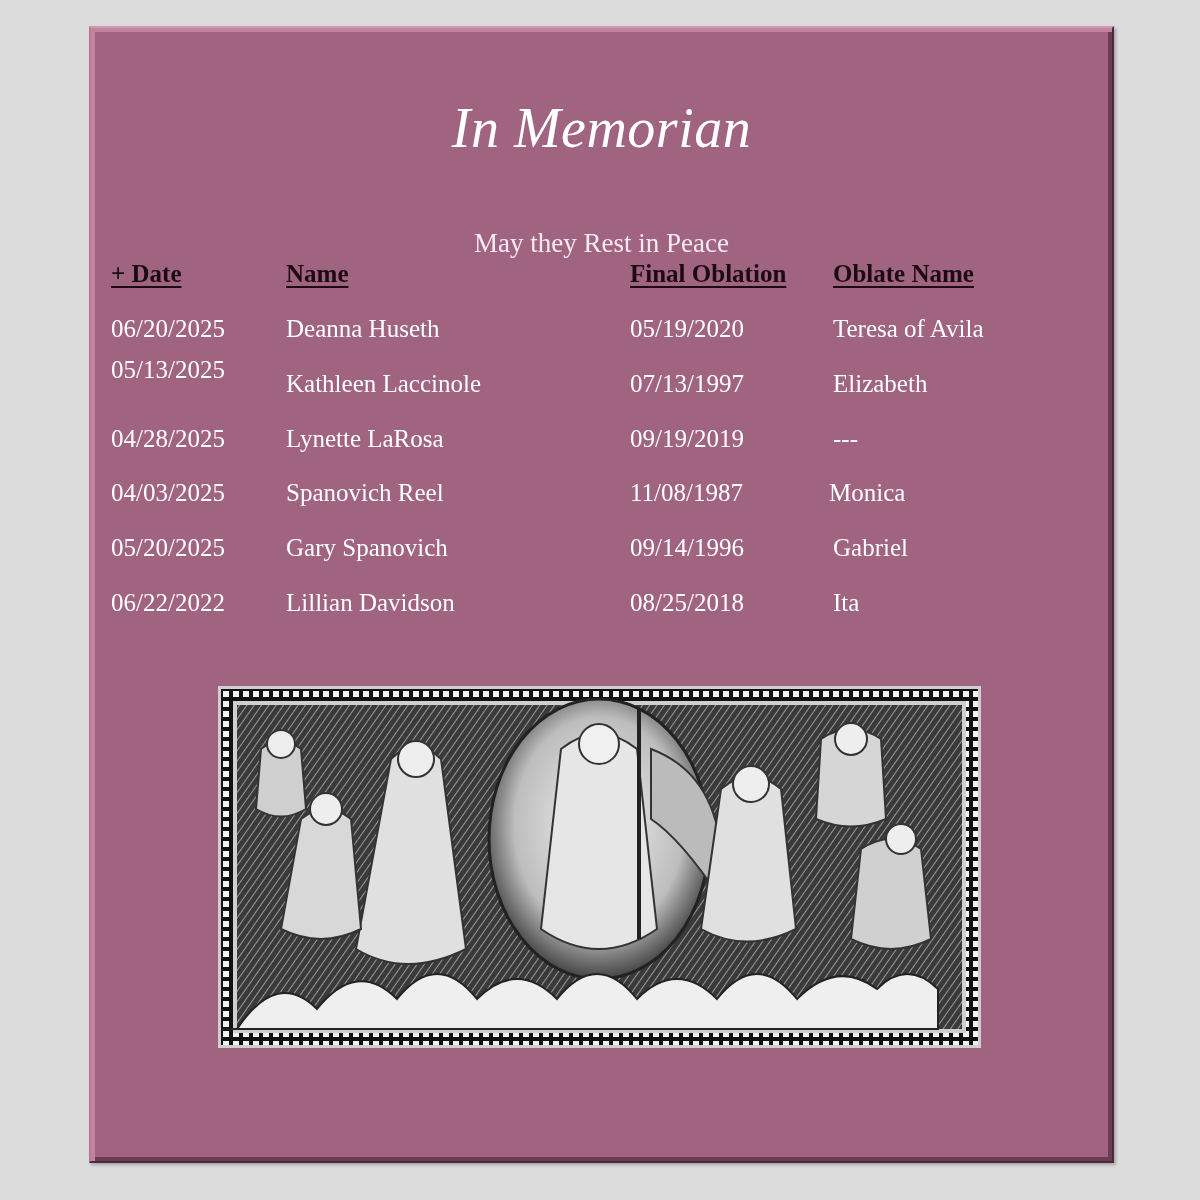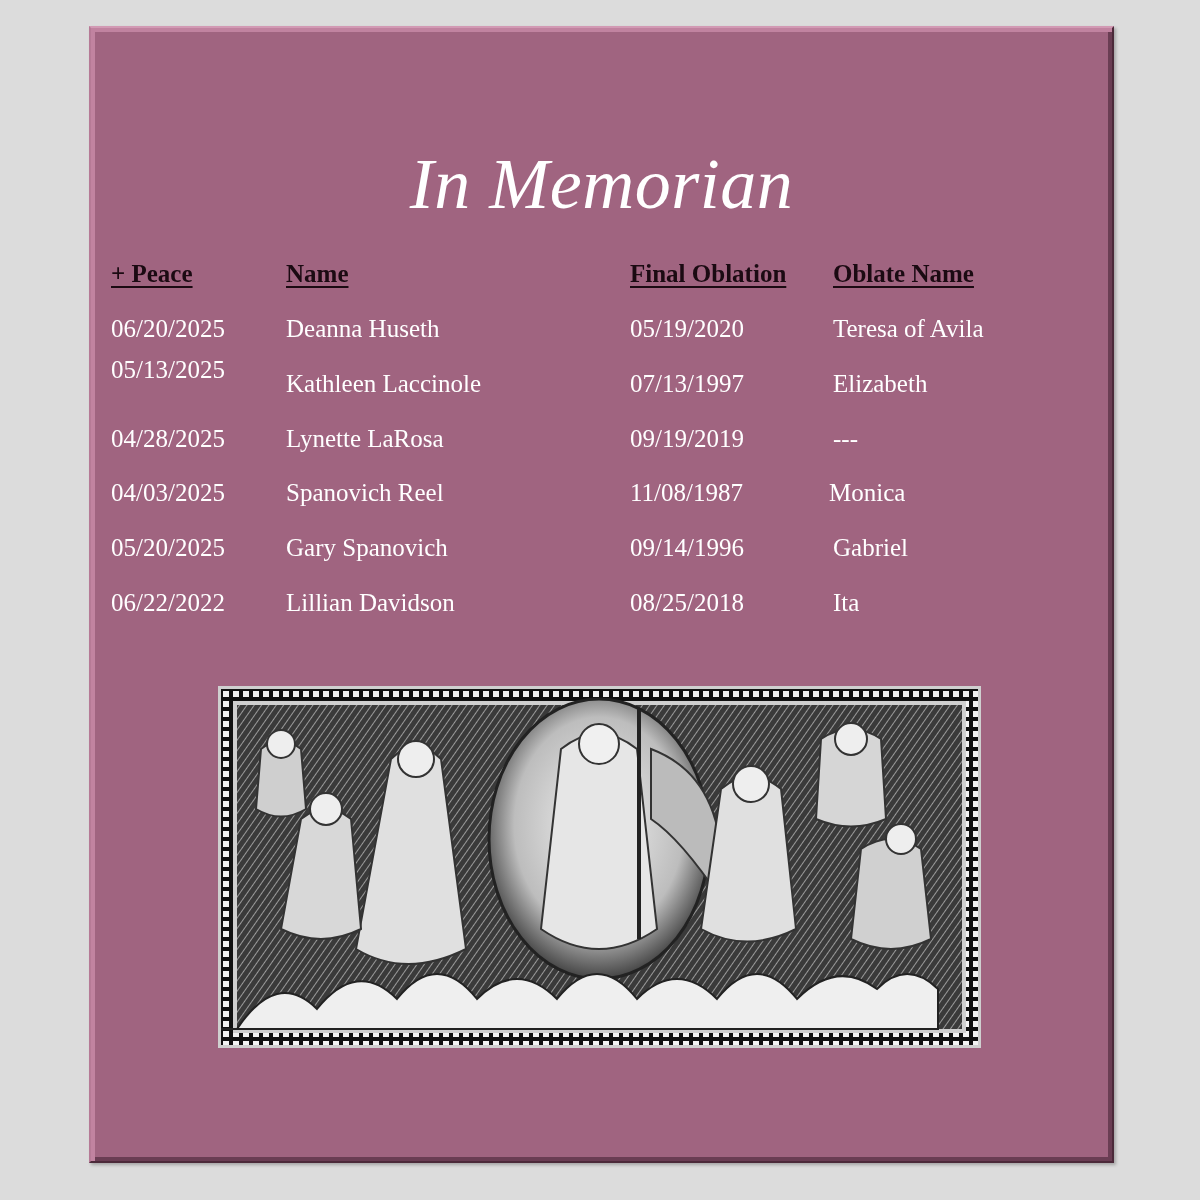--- a/index.html
+++ b/index.html
@@ -10,21 +10,21 @@
   .panel {
     position:absolute; left:89px; top:26px; width:1025px; height:1137px;
     background:#a06480;
     box-shadow: inset 4px 4px 0 #c183a0, inset -4px -4px 0 #6a3d53, 2px 2px 3px rgba(0,0,0,0.25);
     border-top:2px solid #d29ab4; border-left:2px solid #b67a96;
     border-right:2px solid #4c2a3a; border-bottom:2px solid #4c2a3a;
     box-sizing:border-box;
   }
   .title {
     position:absolute; left:0; right:0; top:72px; text-align:center;
-    color:#ffffff; font-style:italic; font-size:72px; line-height:1; letter-spacing:0.5px;margin-top:48px;
+    color:#ffffff; font-style:italic; font-size:56px; line-height:1; letter-spacing:0.5px;
   }
   .subtitle {
     position:absolute; left:0; right:0; top:200px; text-align:center;
     color:#f6eaf0; font-size:27px;
   }
   .table { position:absolute; left:0; top:0; }
   .cell {
     position:absolute; color:#ffffff; font-size:25px; white-space:nowrap;
   }
   .hdr { font-weight:bold; text-decoration:underline; text-underline-offset:4px; color:#1b0a12; }
@@ -32,24 +32,25 @@
     position:absolute; left:218px; top:686px; width:763px; height:362px;
     background:#2a2a2a; border:3px solid #cfcfcf; box-sizing:border-box; overflow:hidden;
   }
   .artwork svg { display:block; }
 </style>
 </head>
 <body>
 
 <div class="panel">
   <div class="title">In Memorian</div>
+  <div class="subtitle">May they Rest in Peace</div>
 
   <div class="table">
 
-    <div class="cell hdr" style="left:20px;top:232px">+ Peace</div>
+    <div class="cell hdr" style="left:20px;top:232px">+ Date</div>
     <div class="cell hdr" style="left:195px;top:232px">Name</div>
     <div class="cell hdr" style="left:539px;top:232px">Final Oblation</div>
     <div class="cell hdr" style="left:742px;top:232px">Oblate Name</div>
 
     <div class="cell" style="left:20px;top:287px">06/20/2025</div>
     <div class="cell" style="left:195px;top:287px">Deanna Huseth</div>
     <div class="cell" style="left:539px;top:287px">05/19/2020</div>
     <div class="cell" style="left:742px;top:287px">Teresa of Avila</div>
 
     <div class="cell" style="left:20px;top:328px">05/13/2025</div>

